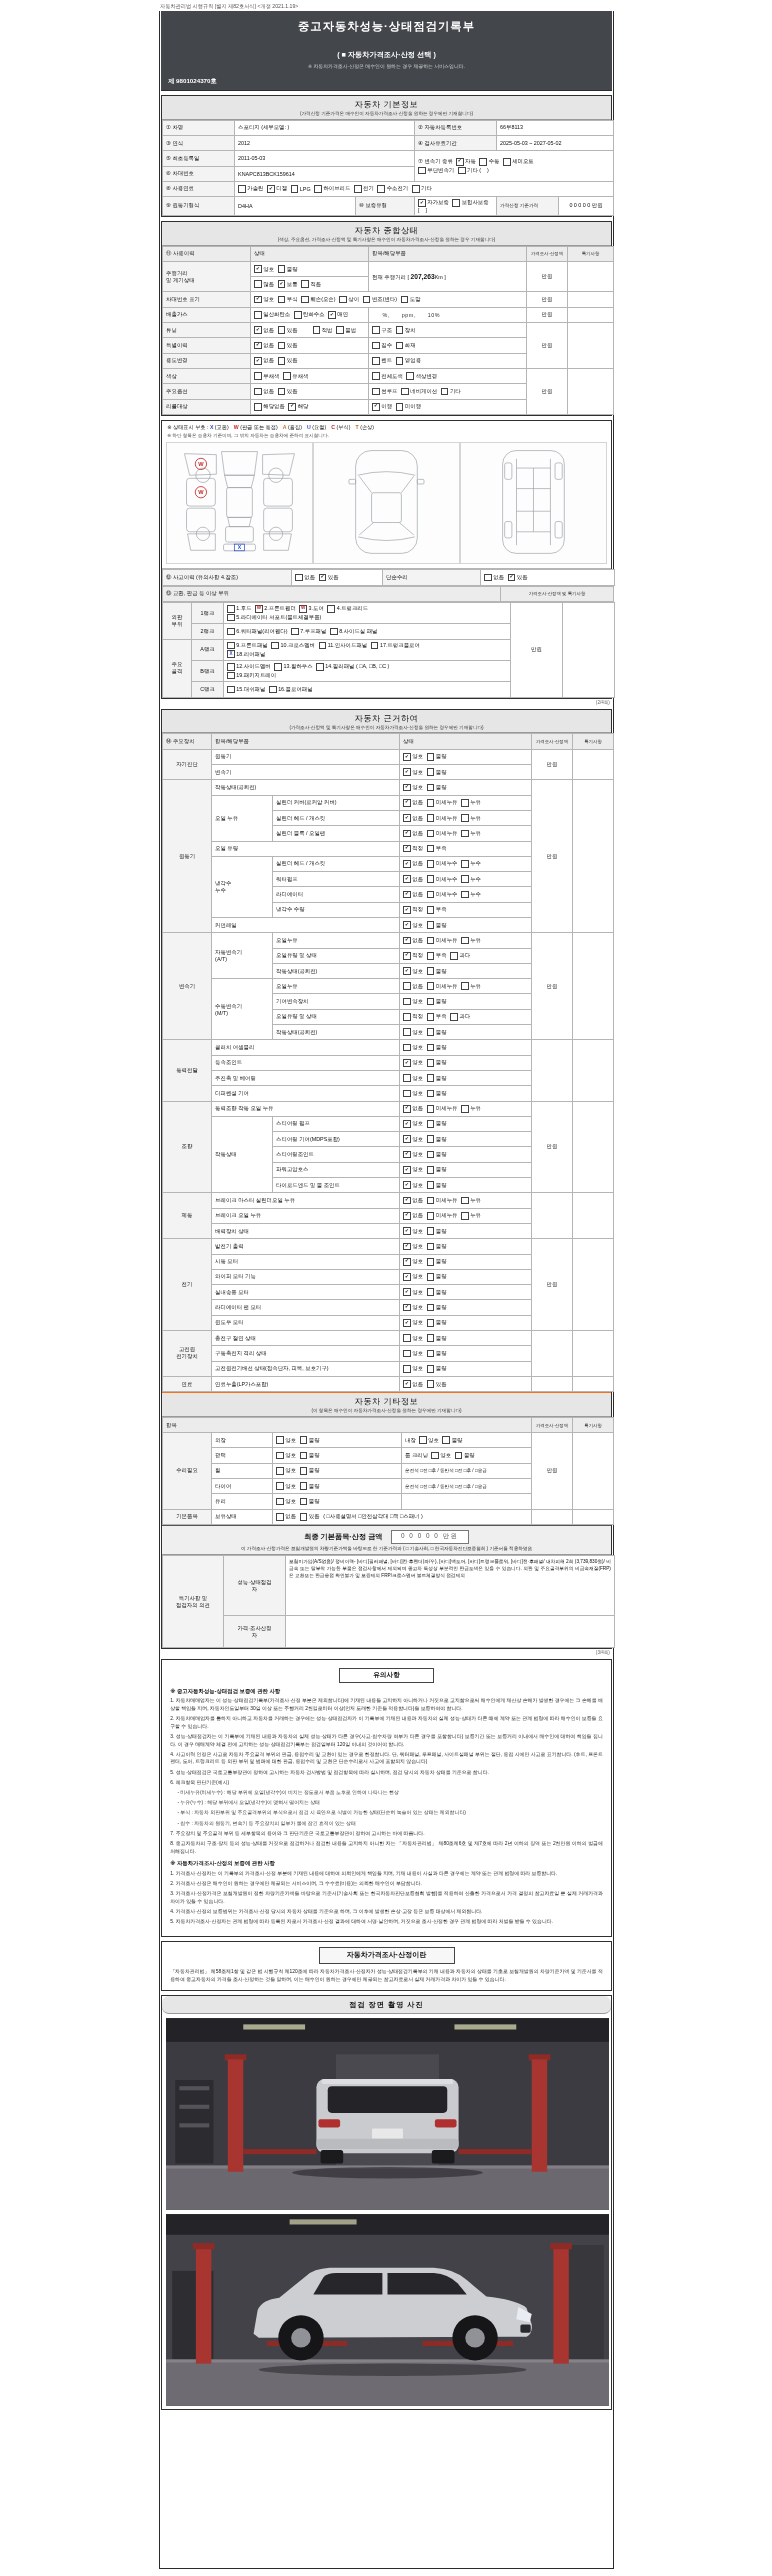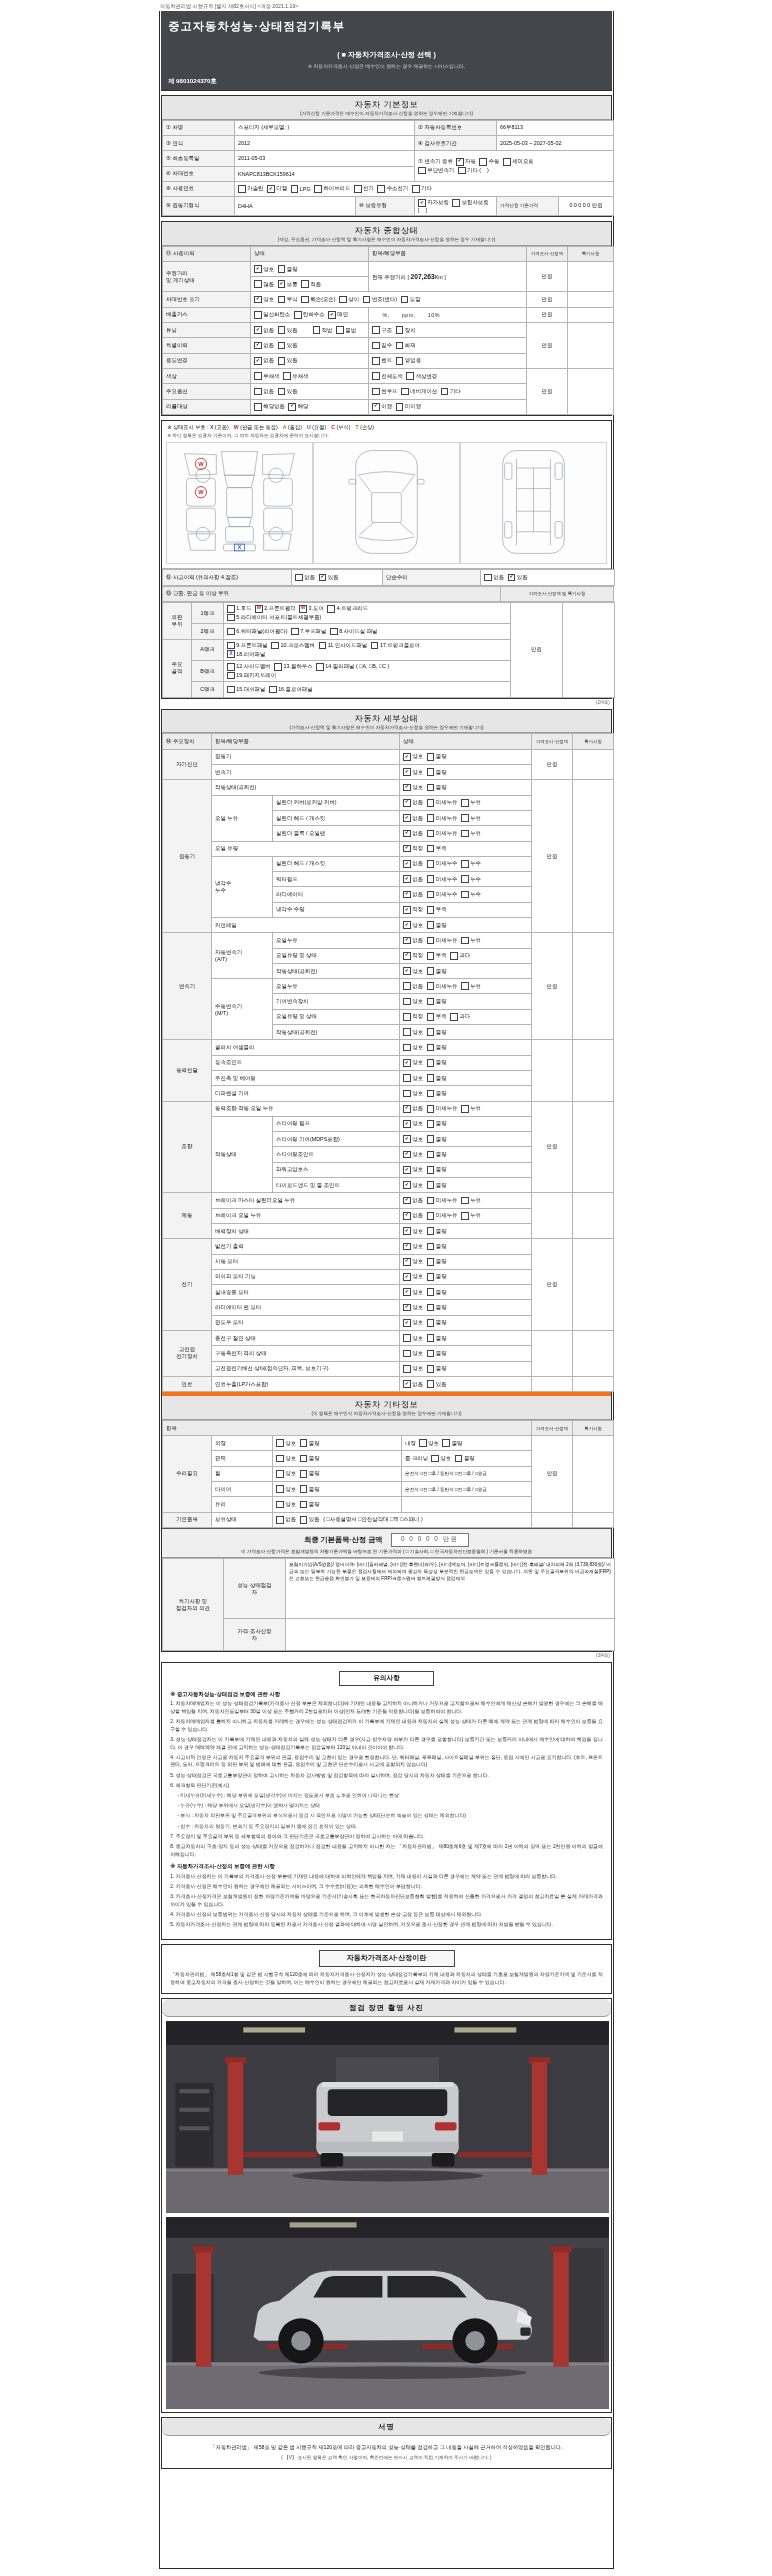--- a/index.html
+++ b/index.html
@@ -1,21 +1,21 @@
 <!DOCTYPE html>
 <html style="font-size:8.2px"><head>
 <meta charset="utf-8">
 <style>
   html,body{margin:0;padding:0;background:#fff;font-family:"Liberation Sans","DejaVu Sans",sans-serif;color:#111;}
   .page{position:relative;width:773px;height:2576px;background:#fff;overflow:hidden;}
   .formnote{position:absolute;left:160px;top:3.1px;font-size:5.2px;color:#555;}
   .doc{position:absolute;left:159px;top:11.3px;width:455px;border-left:1px solid #2b2b2b;border-right:1px solid #2b2b2b;border-bottom:1px solid #2b2b2b;box-sizing:border-box;background:#fff;min-height:2558px;padding:0 1px 5.2px 1px;}
   
   .hdr{background:#43464b;color:#fff;border-bottom:1px solid #2b2b2b;padding:8.2px 7.2px 4.1px 7.2px;}
-  .hdr-title{text-align:left;font-size:11.3px;font-weight:bold;letter-spacing:1px;}
+  .hdr-title{text-align:center;font-size:11.3px;font-weight:bold;letter-spacing:1px;}
   .hdr-sub{text-align:center;font-size:7.2px;font-weight:bold;margin-top:16px;}
   .hdr-note{text-align:center;font-size:4.9px;color:#d8d8d8;margin-top:2.1px;}
   .hdr-docno{font-size:6.2px;font-weight:bold;margin-top:8.2px;}
   
   .box{border:1px solid #2f2f2f;margin-top:4.1px;background:#fff;}
   .secTitle{background:#e6e6e6;text-align:center;padding:3.1px 0 2.6px 0;border-bottom:0.5px solid #9a9a9a;}
   .st1{font-size:8.2px;font-weight:normal;letter-spacing:0.5px;}
   .st2{font-size:4.6px;color:#333;margin-top:1px;}
   .pagemark{text-align:right;font-size:4.6px;color:#666;padding:1px 2.1px 0 0;}
   
@@ -594,21 +594,21 @@
                   </span></td>
               </tr>
             </tbody>
           </table>
         </div>
     </section>
     <div class="pagemark">(2/4쪽)</div>
 
     <section class="box">
       <div class="secTitle">
-        <div class="st1">자동차 세부상태</div>
+        <div class="st1">자동차 근거하여</div>
         <div class="st2">(가격조사·산정액 및 특기사항은 매수인이 자동차가격조사·산정을 원하는 경우에만 기재합니다)</div>
       </div>
       <div id="detail-body">
           <table class="t">
             <colgroup>
               <col style="width:49px">
               <col style="width:61px">
               <col style="width:127px">
               <col style="width:132px">
               <col style="width:41px">
@@ -1110,21 +1110,21 @@
                     <span class="bx "></span>
                     <span>있음</span>
                   </span></td>
                 <td class="prc"></td>
                 <td class=""></td>
               </tr>
             </tbody>
           </table>
         </div>
 
-      <div class="secTitle" style="border-top:4px solid #f97316;">
+      <div class="secTitle" style="border-top:1px solid #f97316;">
         <div class="st1">자동차 기타정보</div>
         <div class="st2">(이 항목은 매수인이 자동차가격조사·산정을 원하는 경우에만 기재합니다)</div>
       </div>
       <div id="etc-body">
           <table class="t">
             <colgroup>
               <col style="width:49px">
               <col style="width:61px">
               <col style="width:129px">
               <col style="width:130px">
@@ -1341,21 +1341,16 @@
           <circle cx="262" cy="240" r="44" fill="#161619"></circle>
             <circle cx="262" cy="240" r="19" fill="#909297"></circle>
           <circle cx="600" cy="240" r="44" fill="#161619"></circle>
             <circle cx="600" cy="240" r="19" fill="#909297"></circle>
           <polygon points="684,180 710,194 706,210 680,204" fill="#e9edf3"></polygon>
           <rect x="688" y="214" width="20" height="16" rx="3" fill="#2a2a2e"></rect>
         </svg>
       </div>
     </section>
 
-    <section class="box">
-      <div class="band">서명</div>
-      <div class="signtext">「자동차관리법」 제58조 및 같은 법 시행규칙 제120조에 따라 중고자동차의 성능·상태를 점검하고 그 내용을 사실에 근거하여 작성하였음을 확인합니다.</div>
-      <div class="signtext2">( 【V】 표시된 항목은 고객 확인 사항이며, 확인란에는 반드시 고객이 직접 기재하여 주시기 바랍니다. )</div>
-    </section>
 
   </div>
 </div>
 
 
 </body></html>

